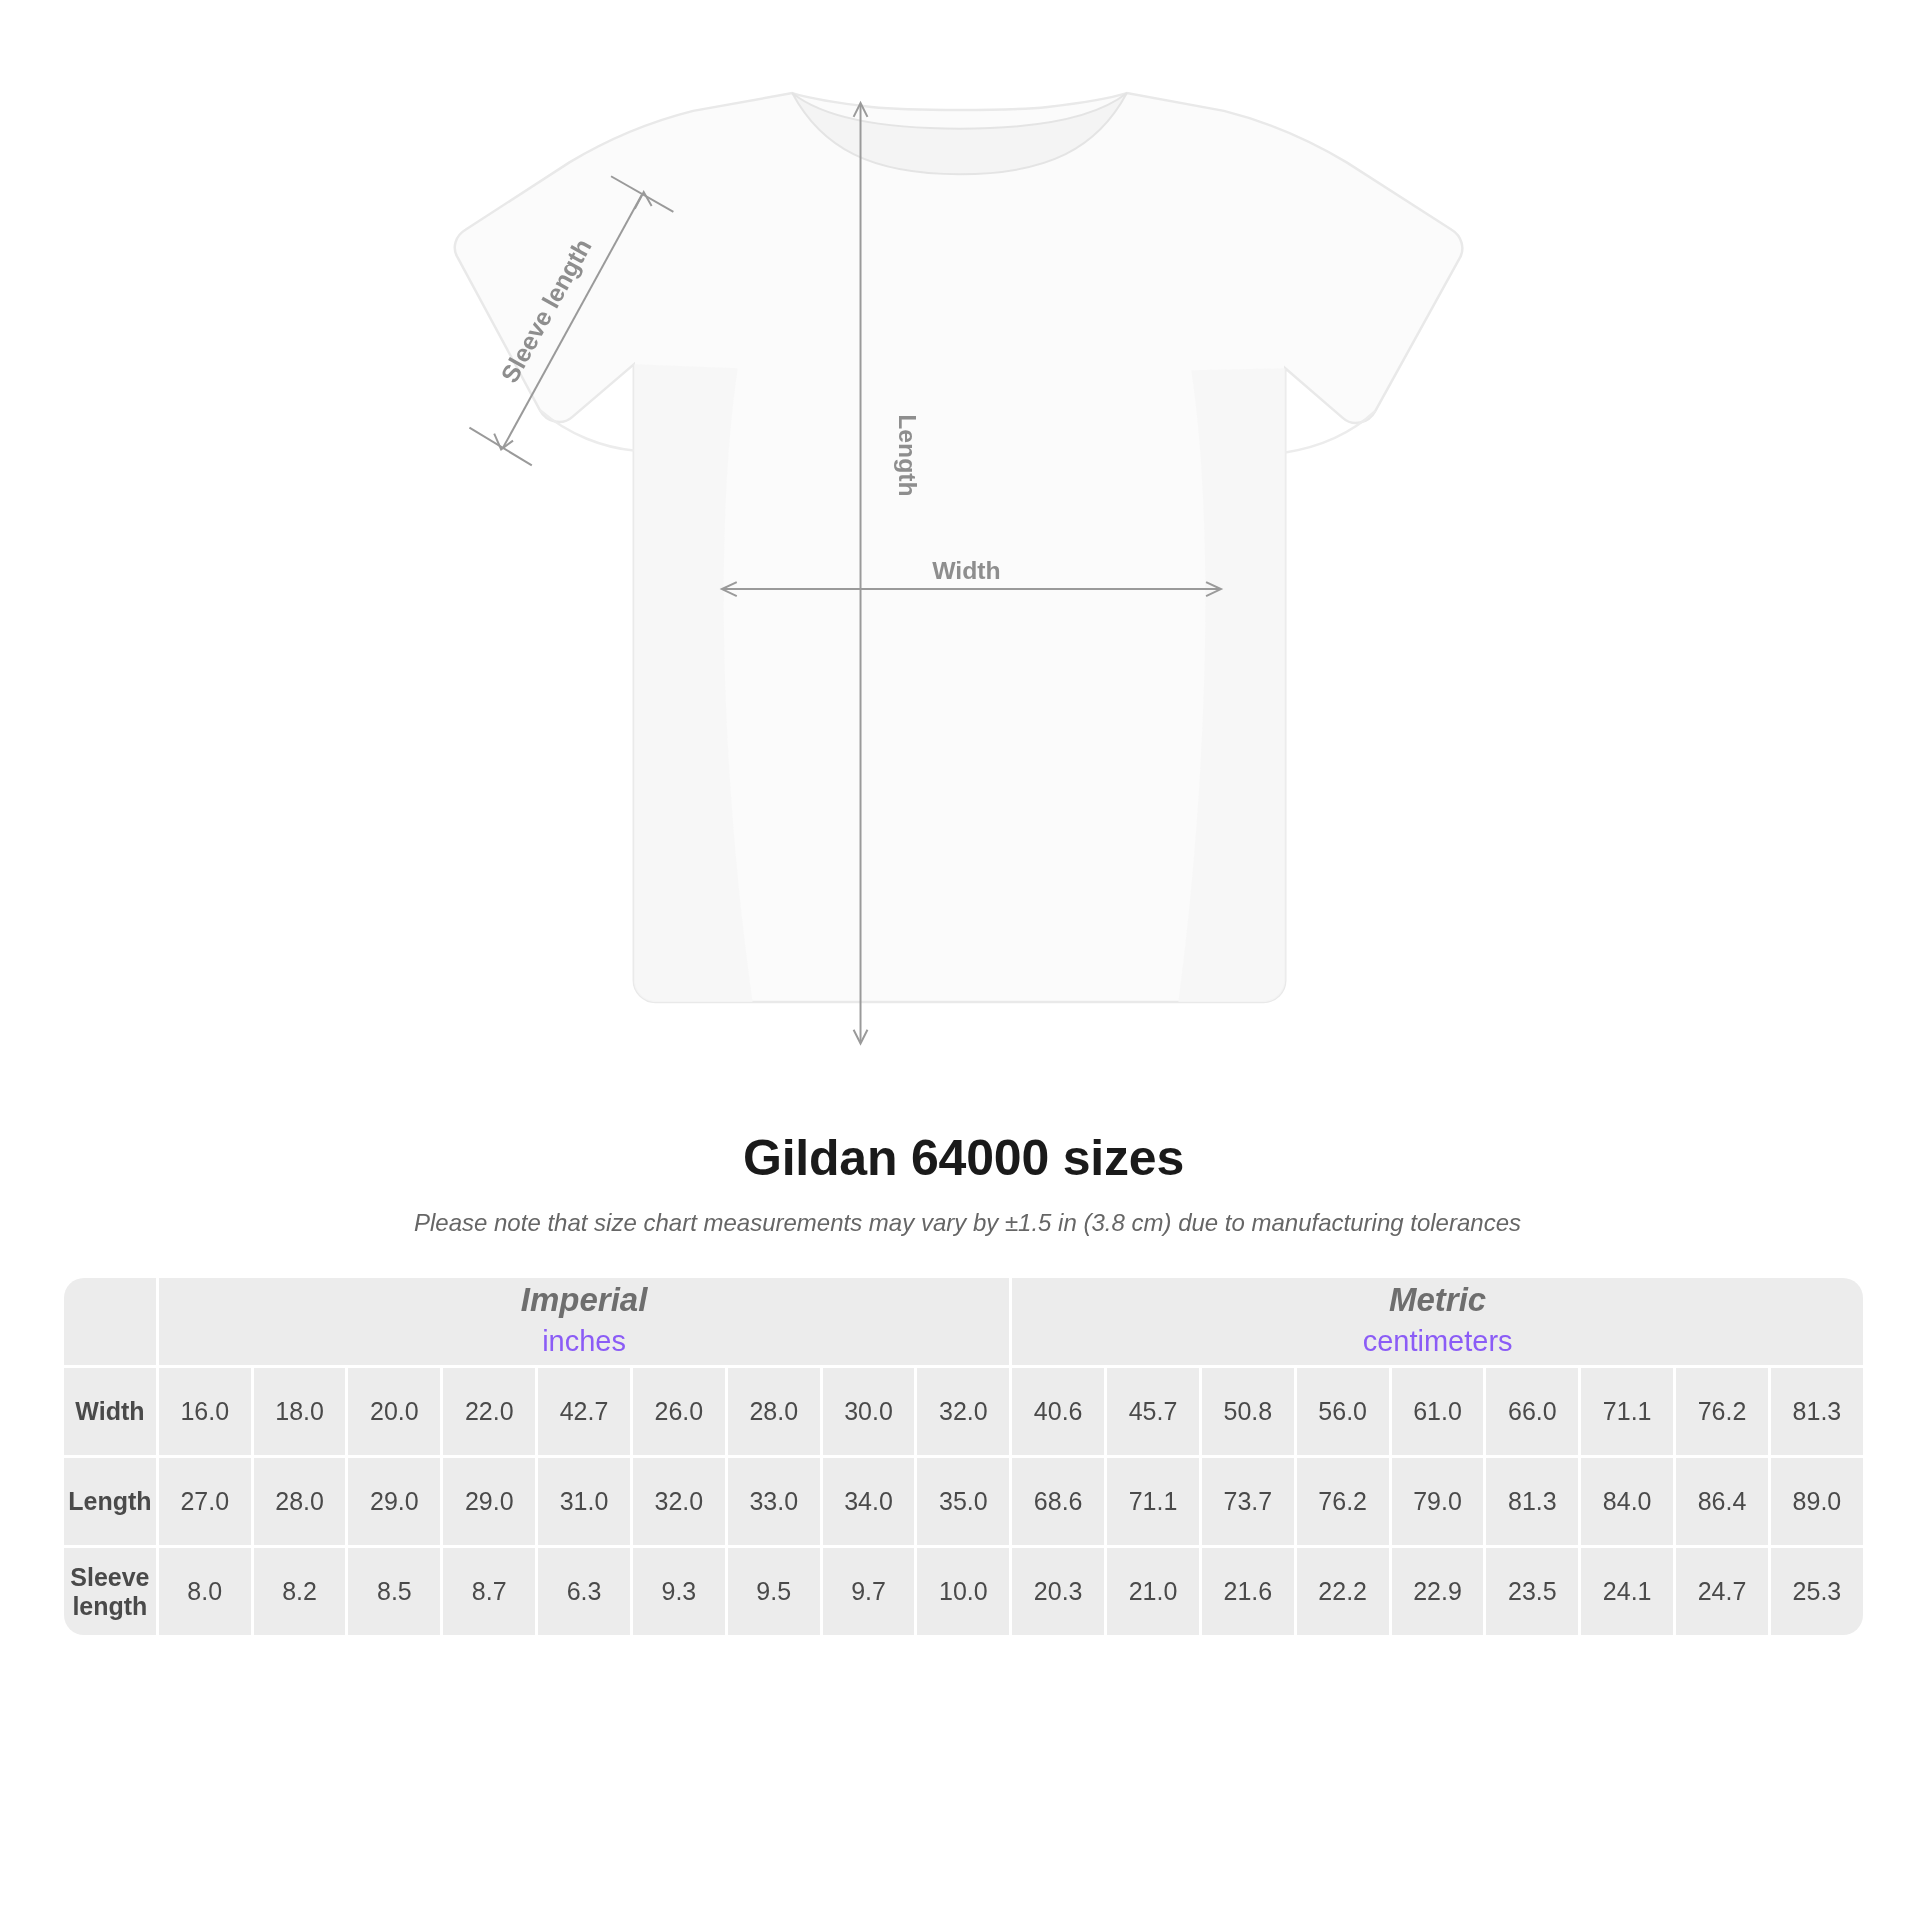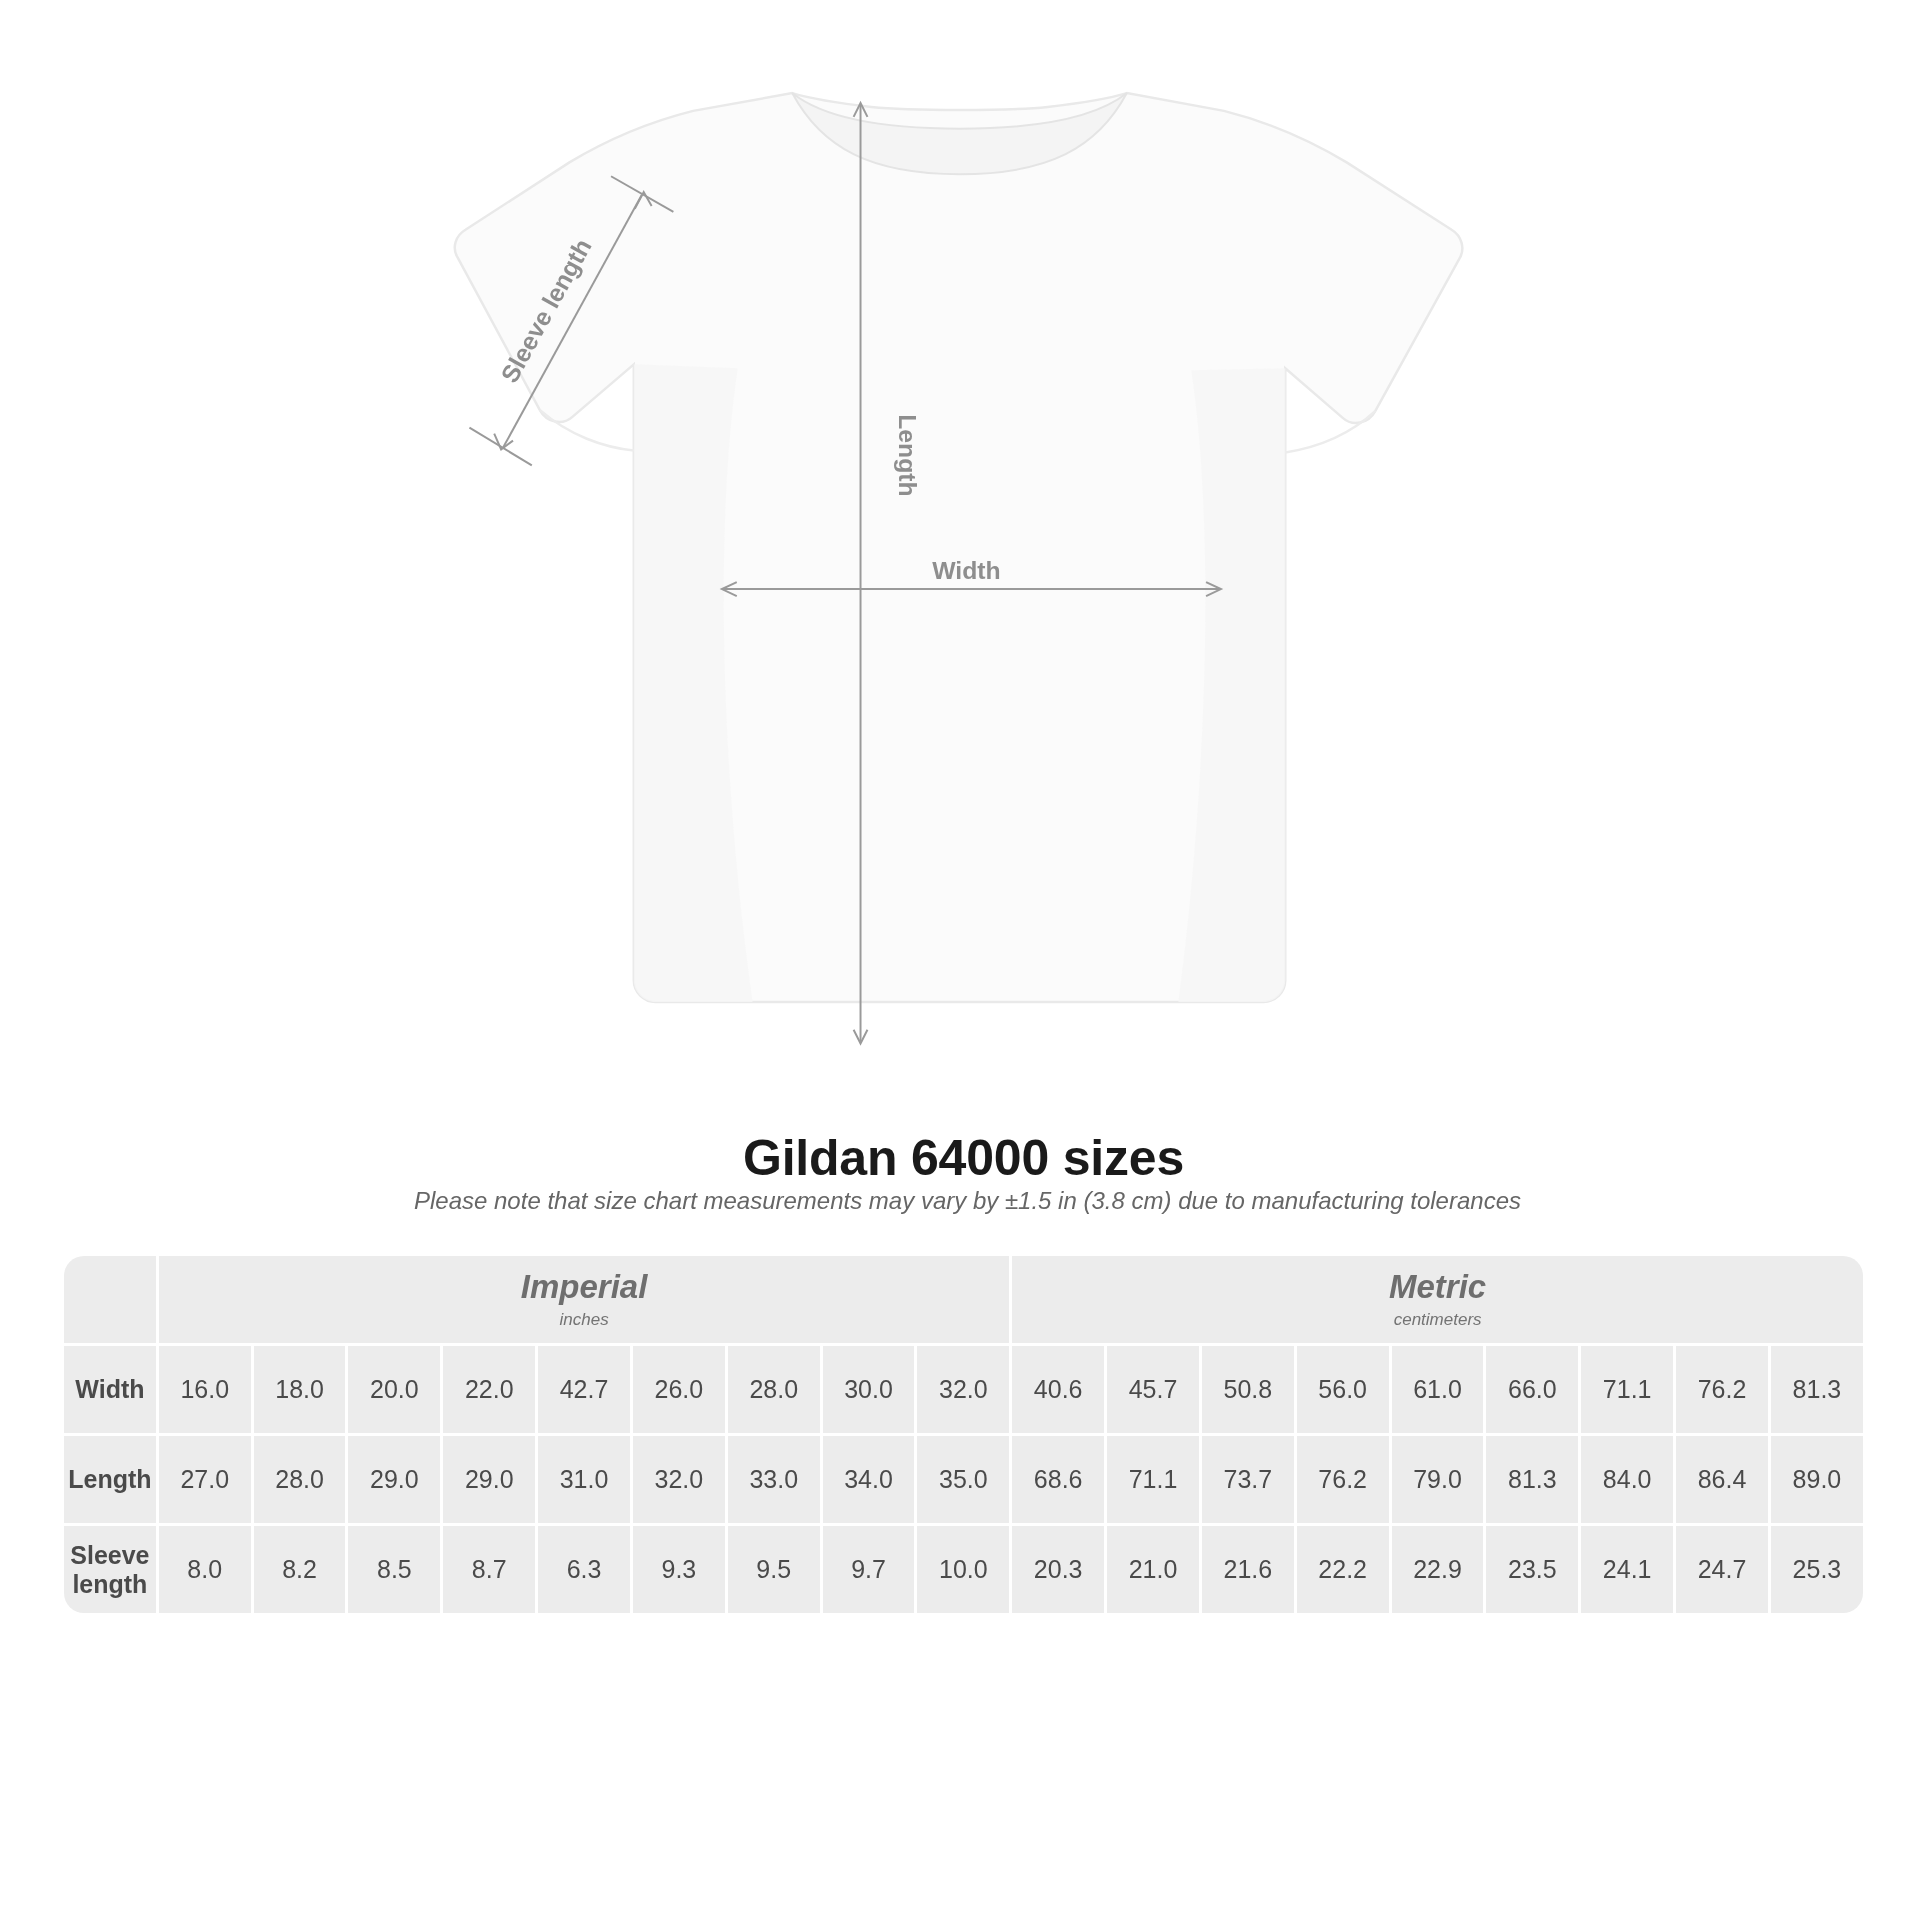--- a/index.html
+++ b/index.html
@@ -39,20 +39,21 @@
   .chart-title {
     font-size: 50px;
     font-weight: bold;
     color: #1a1a1a;
     letter-spacing: -0.2px;
   }
   .chart-note {
     font-size: 24px;
     font-style: italic;
     color: #666;
+    margin-top: 22px;
     padding-left: 8px;
   }
 
   
   .table-wrap {
     margin: 38px 61px 0 61px;
     border-radius: 22px;
     overflow: hidden;
     background: #ffffff;
   }
@@ -75,23 +76,22 @@
     height: 149px;
   }
   .unit-name {
     font-size: 33px;
     font-style: italic;
     font-weight: bold;
     color: #6e6e6e;
     line-height: 1.25;
   }
   .unit-sub {
-    font-size: 17px;
-    font-style: italic;
-    color: #737373;
+    font-size: 29px;
+    color: #8b5cf6;
     line-height: 1.5;
   }
   .row-label {
     font-weight: bold;
     font-size: 26px;
     color: #4a4a4a;
     width: 246px;
   }
   .size-head {
     font-weight: bold;

